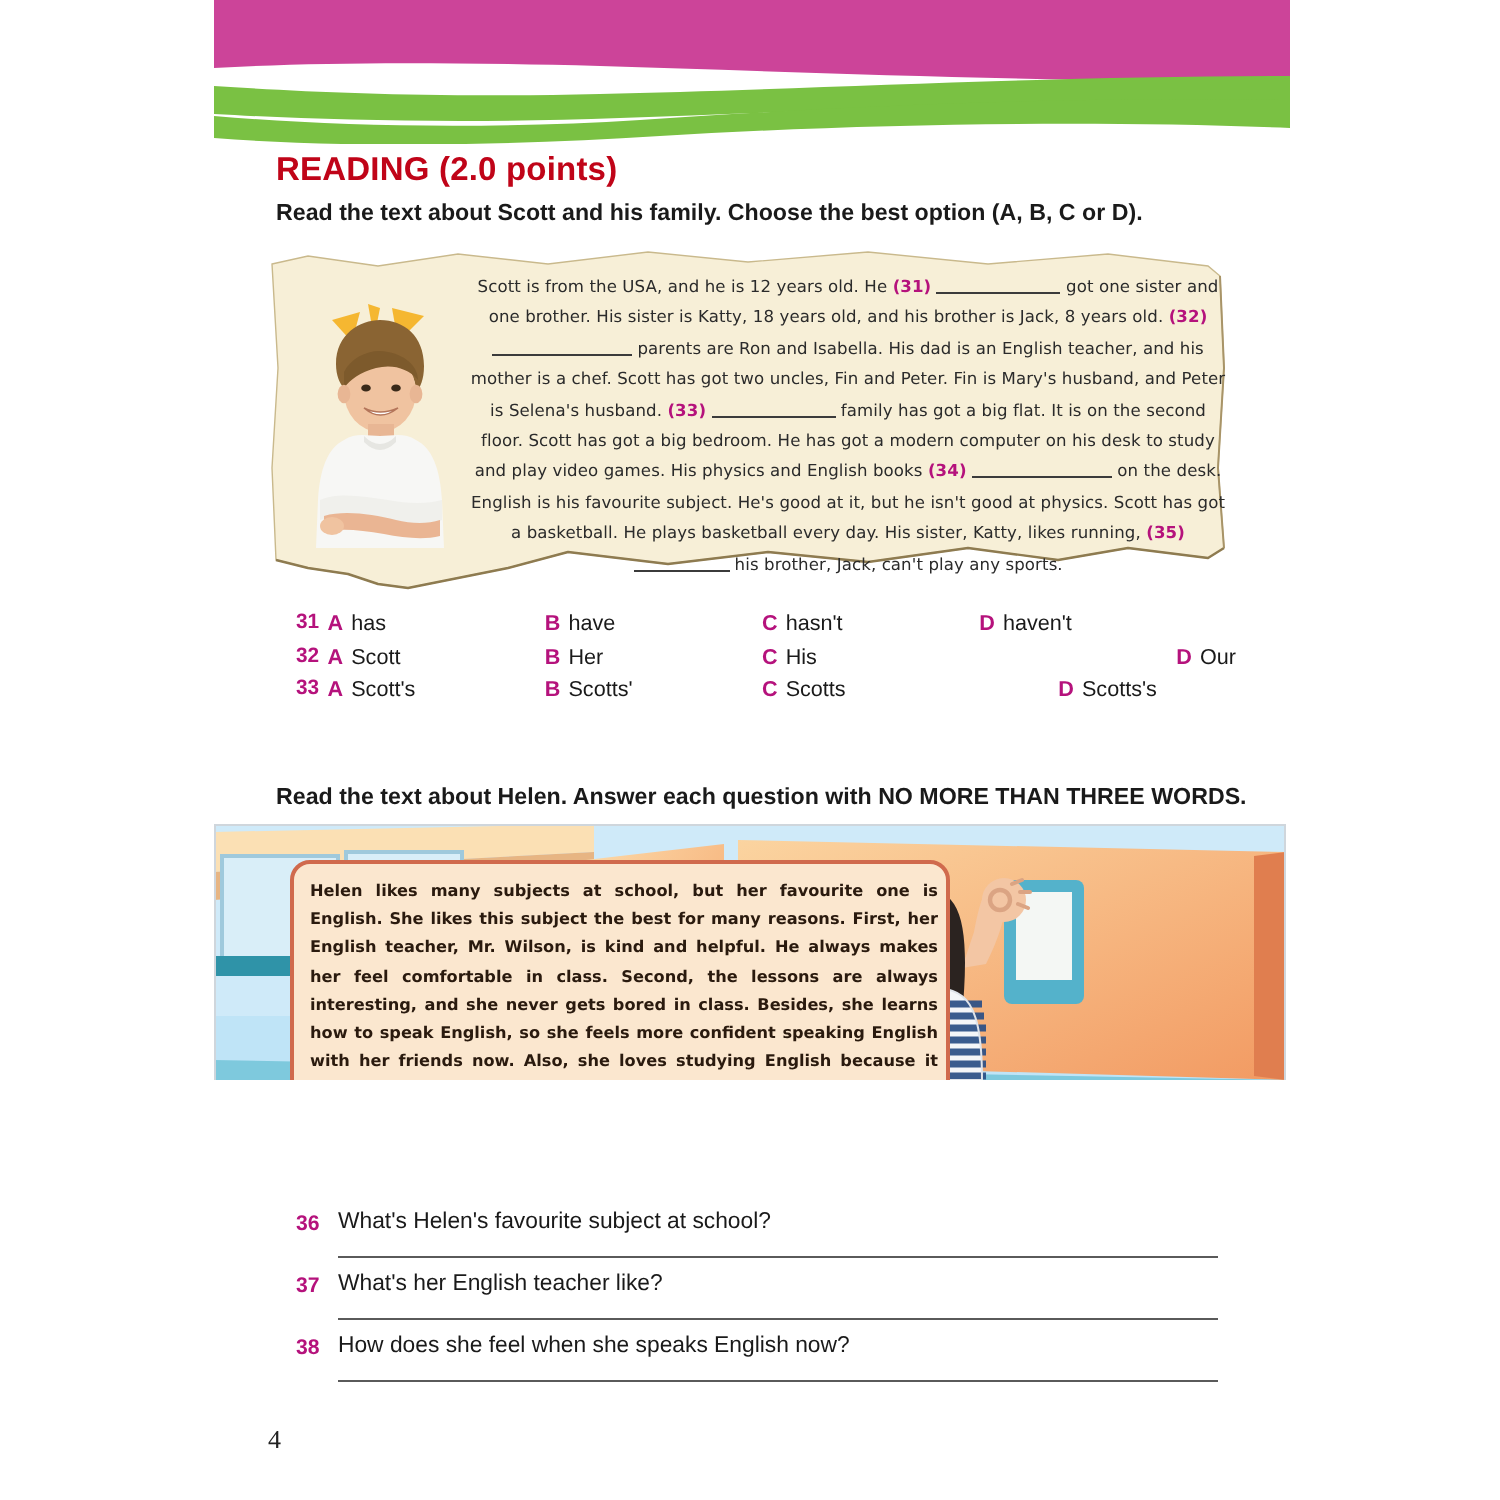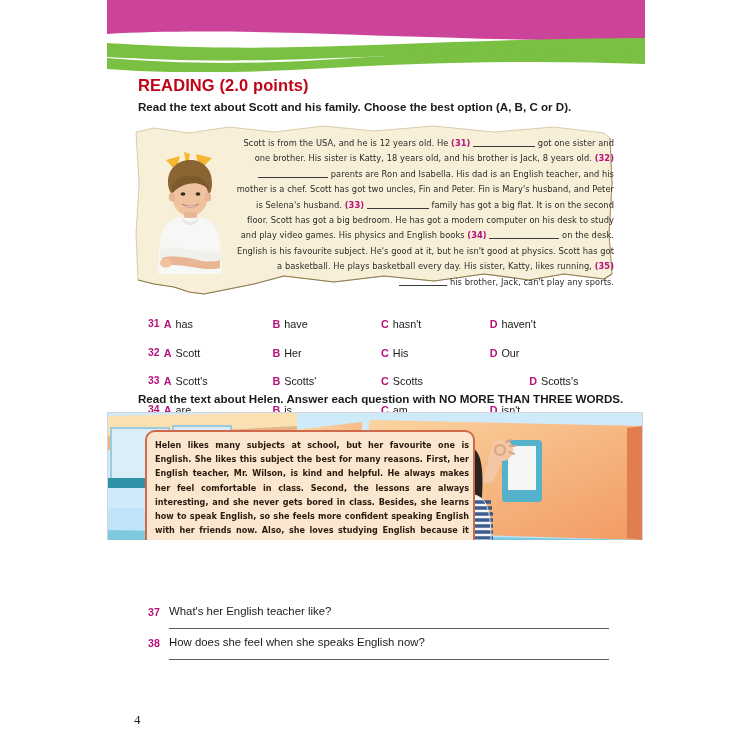--- a/index.html
+++ b/index.html
@@ -29,37 +29,37 @@
   .instr-caps{font-weight:bold;text-align:center;}
 
   
   .passage-wrap{position:absolute;left:134px;top:124px;width:480px;height:180px;}
   .torn-bg{position:absolute;inset:0;}
   .torn-bg svg{display:block;}
   .passage-text{
     position:absolute;left:100px;top:12px;width:380px;
     font-family:"DejaVu Sans", sans-serif;
     font-size:8.3px;line-height:15.4px;color:#2b2b2b;
-    letter-spacing:.05px;text-align:right;
+    letter-spacing:.05px;text-align:center;
   }
   .blank-num{color:#b5127c;font-weight:bold;}
   .blank-line{
     display:inline-block;border-bottom:1px solid #3b3b3b;
     vertical-align:-1px;height:10px;
   }
   .bl-s{width:48px;}
   .bl-m{width:62px;}
   .bl-l{width:70px;}
 
   
   .boy{position:absolute;left:8px;top:14px;width:92px;height:148px;}
 
   
   .options{position:absolute;left:148px;top:306px;width:470px;}
-  .opt-row{display:flex;height:16.6px;align-items:flex-start;margin-top:12px;}
+  .opt-row{display:flex;height:16.6px;align-items:flex-start;}
   .opt-q{width:16px;font-size:10.4px;font-weight:bold;color:#b5127c;}
   .opt-cell{width:110px;font-size:10.8px;color:#1a1a1a;white-space:nowrap;}
   .opt-letter{color:#b5127c;font-weight:bold;margin-right:4px;}
 
   
   .classroom{position:absolute;left:107px;top:412px;width:536px;height:128px;overflow:hidden;}
   .classroom svg{display:block;}
   .helen-bubble{
     position:absolute;left:38px;top:18px;width:330px;height:124px;
     background:#fbe7cf;border:2px solid #d06a4d;border-radius:10px;
@@ -160,35 +160,28 @@
         <div class="opt-cell"><span class="opt-letter">A</span><span>has</span></div>
         <div class="opt-cell"><span class="opt-letter">B</span><span>have</span></div>
         <div class="opt-cell"><span class="opt-letter">C</span><span>hasn't</span></div>
         <div class="opt-cell" style="width: 130px;"><span class="opt-letter">D</span><span>haven't</span></div>
       </div>
       <div class="opt-row">
         <div class="opt-q">32</div>
         <div class="opt-cell"><span class="opt-letter">A</span><span>Scott</span></div>
         <div class="opt-cell"><span class="opt-letter">B</span><span>Her</span></div>
         <div class="opt-cell"><span class="opt-letter">C</span><span>His</span></div>
-        <div class="opt-cell" style="width: 130px;"><span class="opt-letter">D</span><span>Our</span></div>
+        <div class="opt-cell" style="width: 130px; text-align: right;"><span class="opt-letter">D</span><span>Our</span></div>
       </div>
       <div class="opt-row">
         <div class="opt-q">33</div>
         <div class="opt-cell"><span class="opt-letter">A</span><span>Scott's</span></div>
         <div class="opt-cell"><span class="opt-letter">B</span><span>Scotts'</span></div>
         <div class="opt-cell"><span class="opt-letter">C</span><span>Scotts</span></div>
         <div class="opt-cell" style="width: 130px; text-align: center;"><span class="opt-letter">D</span><span>Scotts's</span></div>
-      </div>
-      <div class="opt-row">
-        <div class="opt-q">34</div>
-        <div class="opt-cell"><span class="opt-letter">A</span><span>are</span></div>
-        <div class="opt-cell"><span class="opt-letter">B</span><span>is</span></div>
-        <div class="opt-cell"><span class="opt-letter">C</span><span>am</span></div>
-        <div class="opt-cell" style="width: 130px;"><span class="opt-letter">D</span><span>isn't</span></div>
       </div>
     </div>
 
   <div class="instruction" id="instr2">
     <span>Read the text about Helen. Answer each question with </span><span class="instr-caps">NO MORE THAN THREE WORDS.</span>
   </div>
 
   <div class="classroom">
     <svg width="536" height="180" viewBox="0 0 536 180">
       <defs>
@@ -293,20 +286,25 @@
       <rect x="0.5" y="0.5" width="535" height="179" fill="none" stroke="#cfd6dc" stroke-width="1"></rect>
     </svg>
 
     <div class="helen-bubble">
       <div class="helen-text">Helen likes many subjects at school, but her favourite one is English. She likes this subject the best for many reasons. First, her English teacher, Mr. Wilson, is kind and helpful. He always makes her feel comfortable in class. Second, the lessons are always interesting, and she never gets bored in class. Besides, she learns how to speak English, so she feels more confident speaking English with her friends now. Also, she loves studying English because it helps her understand many English videos on the Internet. Finally, English can help her get a good job in the future.</div>
     </div>
   </div>
 
   <div class="questions" id="questions-list">
       <div class="q-row">
+        <div class="q-num">36</div>
+        <div class="q-text">What's Helen's favourite subject at school?</div>
+        <div class="q-line"></div>
+      </div>
+      <div class="q-row">
         <div class="q-num">37</div>
         <div class="q-text">What's her English teacher like?</div>
         <div class="q-line"></div>
       </div>
       <div class="q-row">
         <div class="q-num">38</div>
         <div class="q-text">How does she feel when she speaks English now?</div>
         <div class="q-line"></div>
       </div>
     </div>

